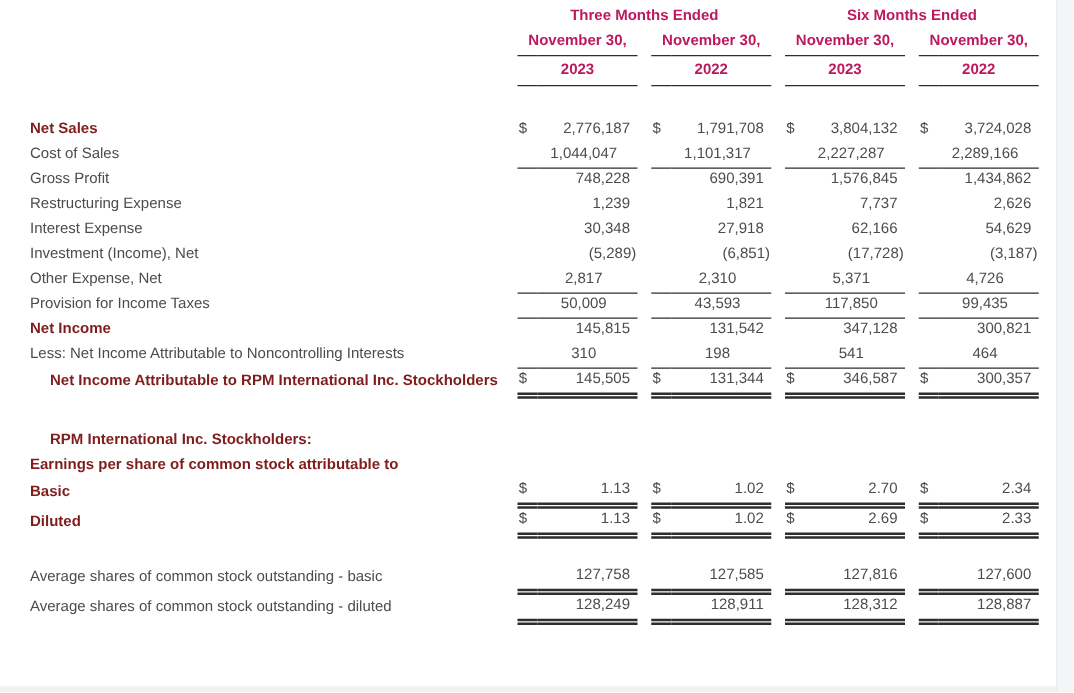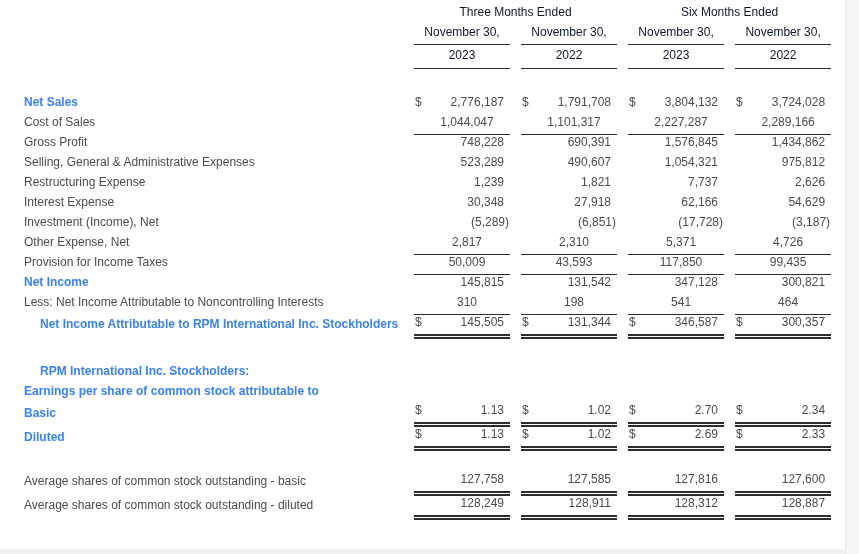--- a/index.html
+++ b/index.html
@@ -12,29 +12,29 @@
     position: relative;
   }
   .page { padding: 2px 0 0 24px; }
 
   table.fin { border-collapse: collapse; table-layout: fixed; width: 807px; }
   td, th {
     font-size: 12px; color: #4c4c4c; font-weight: normal;
     padding: 0; vertical-align: bottom;
     white-space: nowrap; overflow: visible;
   }
-  thead th { font-weight: normal; color: #0f172a; text-align: center; }
+  thead th { font-weight: bold; color: #be185d; text-align: center; }
 
   .ghdr { height: 20px; padding-bottom: 3px; }
   .dhdr { height: 22px; padding-bottom: 5px; }
   .yhdr { height: 24px; padding-bottom: 6px; }
 
   tbody td { height: 20px; }
   .lbl { text-align: left; padding-bottom: 5px; }
-  .b   { font-weight: bold; color: #3b82f6; }
+  .b   { font-weight: bold; color: #7f1d1d; }
   .ind { padding-left: 16px; }
   .sgn { text-align: left; padding-left: 1px; padding-bottom: 5px; }
   .val { text-align: right; padding-right: 6px; padding-bottom: 5px; }
   .val.neg { padding-right: 1px; }
   .gap { }
   .spacer { height: 26px; }
 
   .ru  { border-bottom: 1.4px solid #2d2d2d; text-align: center; }
   .dbl { border-bottom: 5px double #2d2d2d; }
 
@@ -136,34 +136,20 @@
           <td class="sgn"></td>
           <td class="val">690,391</td>
           <td class="gap"></td>
           <td class="sgn"></td>
           <td class="val">1,576,845</td>
           <td class="gap"></td>
           <td class="sgn"></td>
           <td class="val">1,434,862</td>
         </tr>
         <tr>
-          <td class="lbl">Selling, General &amp; Administrative Expenses</td>
-          <td class="sgn"></td>
-          <td class="val">523,289</td>
-          <td class="gap"></td>
-          <td class="sgn"></td>
-          <td class="val">490,607</td>
-          <td class="gap"></td>
-          <td class="sgn"></td>
-          <td class="val">1,054,321</td>
-          <td class="gap"></td>
-          <td class="sgn"></td>
-          <td class="val">975,812</td>
-        </tr>
-        <tr>
           <td class="lbl">Restructuring Expense</td>
           <td class="sgn"></td>
           <td class="val">1,239</td>
           <td class="gap"></td>
           <td class="sgn"></td>
           <td class="val">1,821</td>
           <td class="gap"></td>
           <td class="sgn"></td>
           <td class="val">7,737</td>
           <td class="gap"></td>

